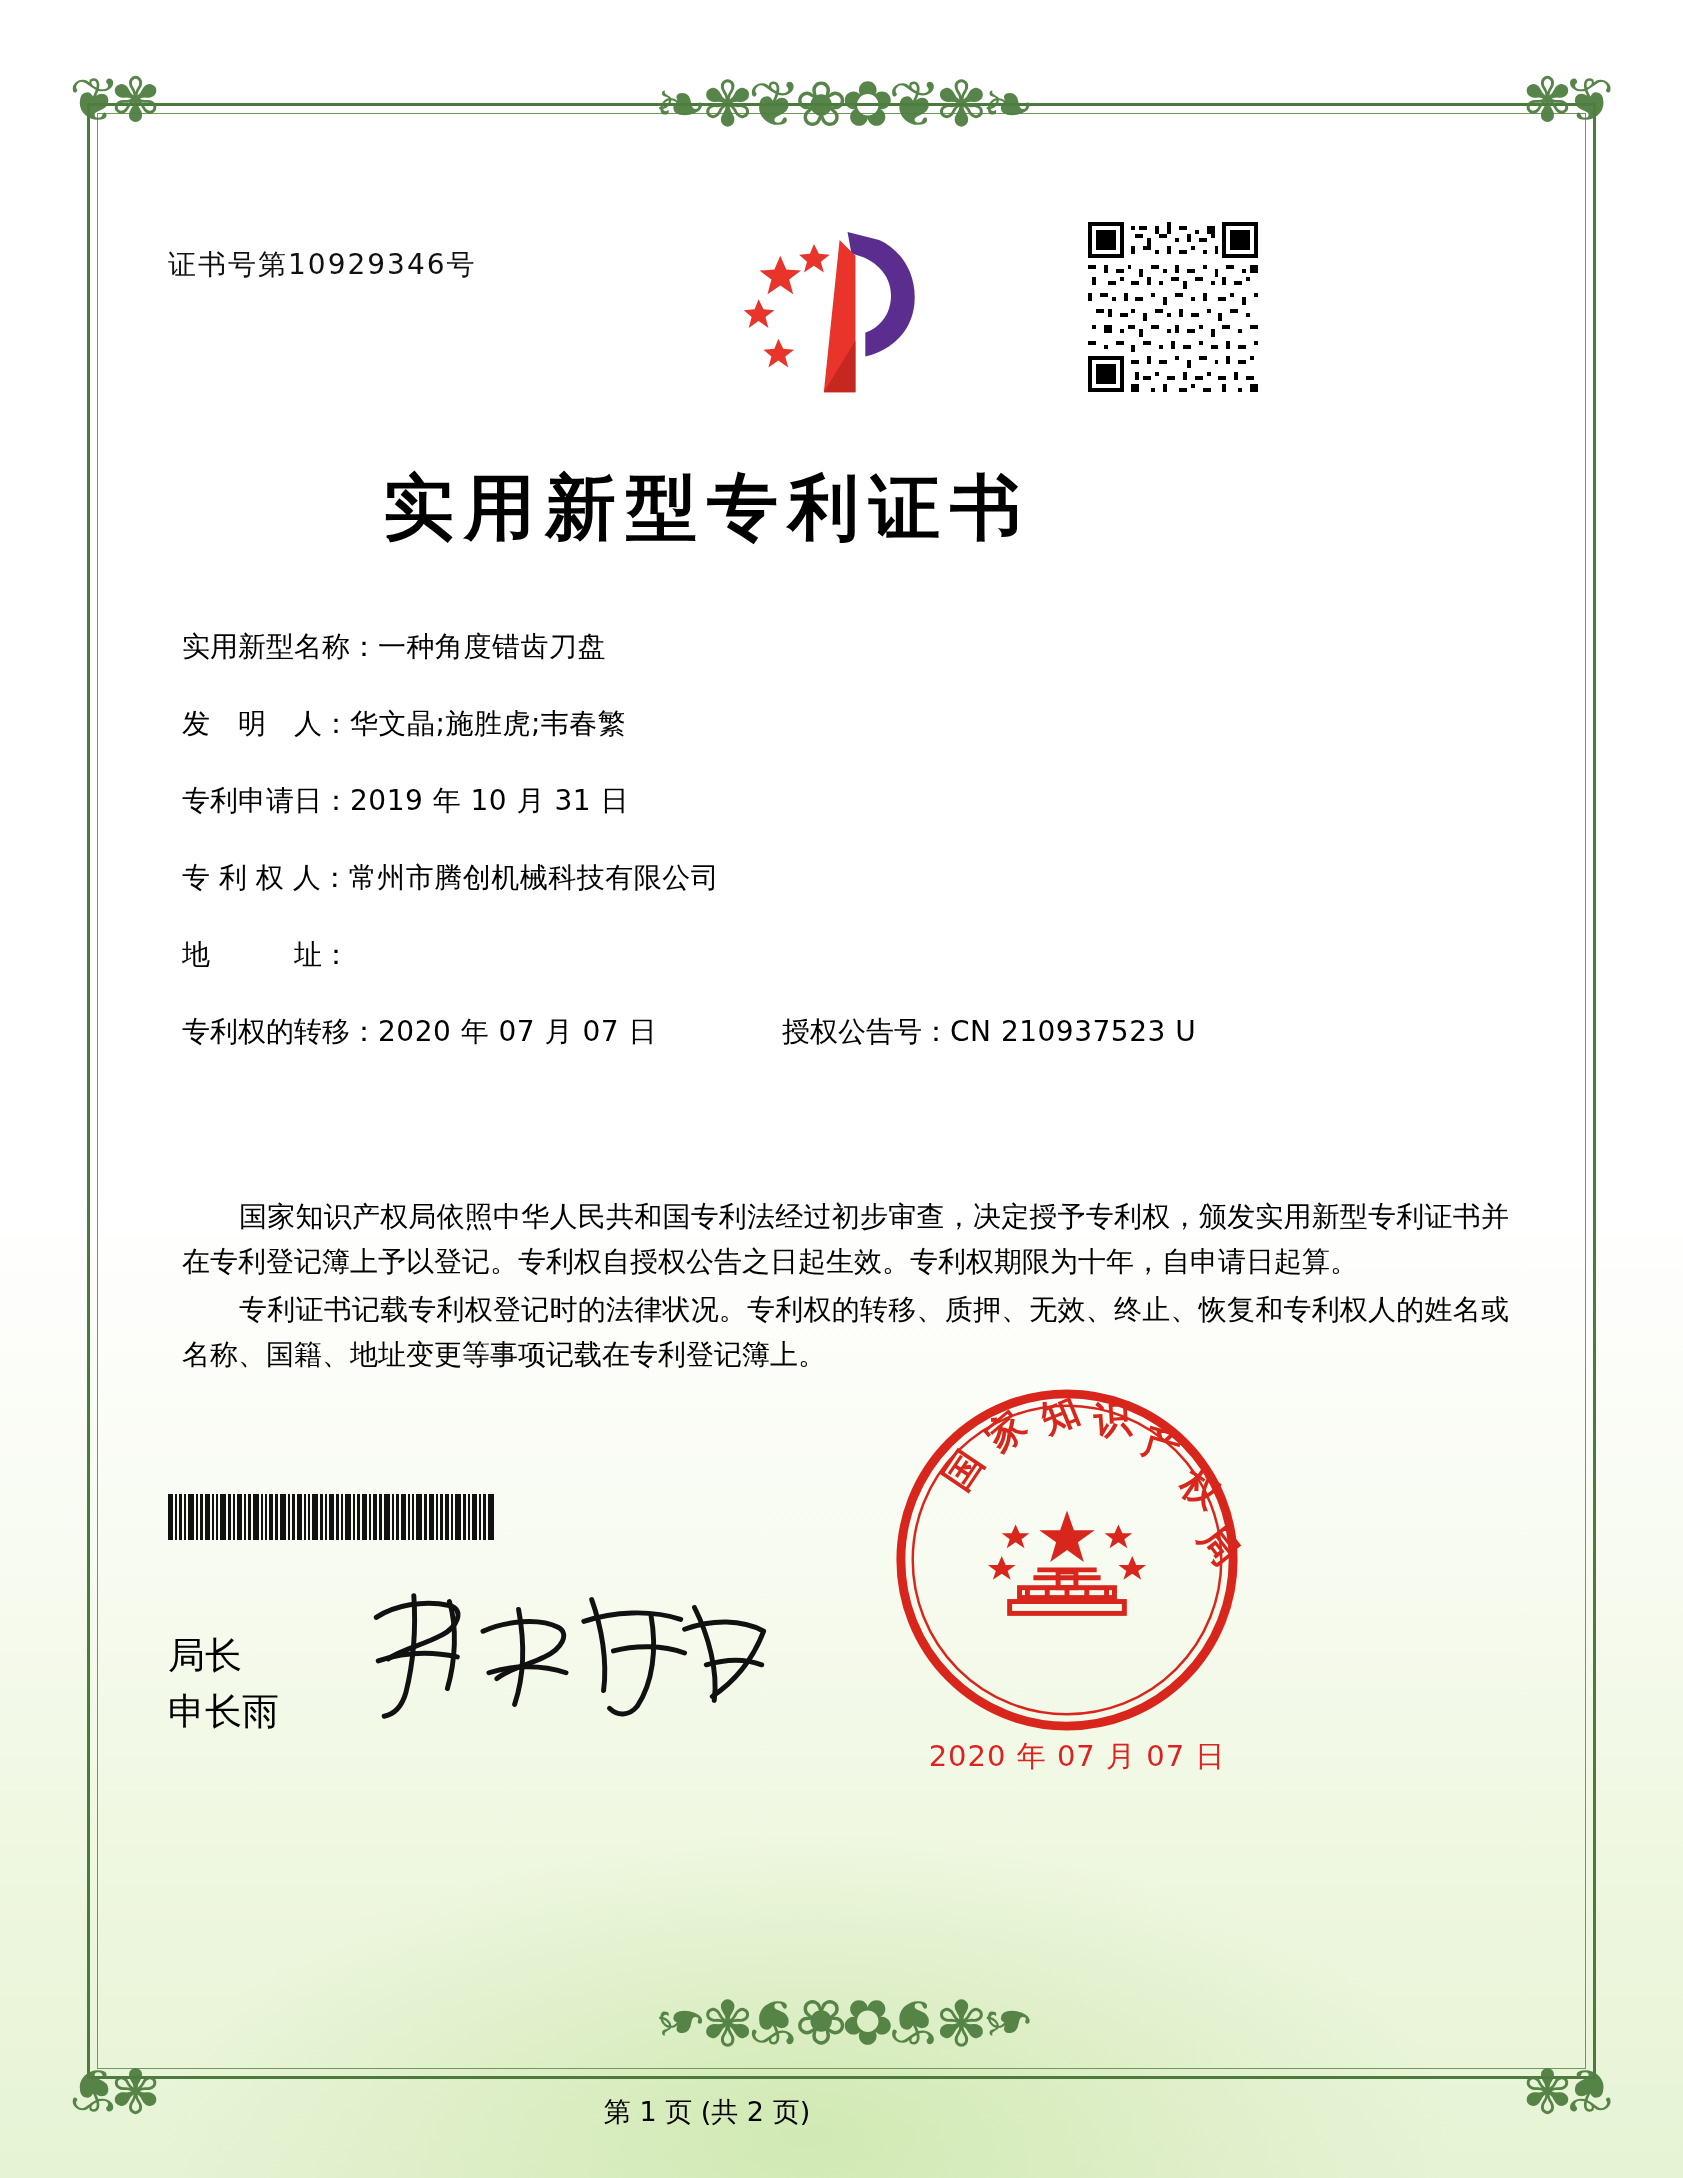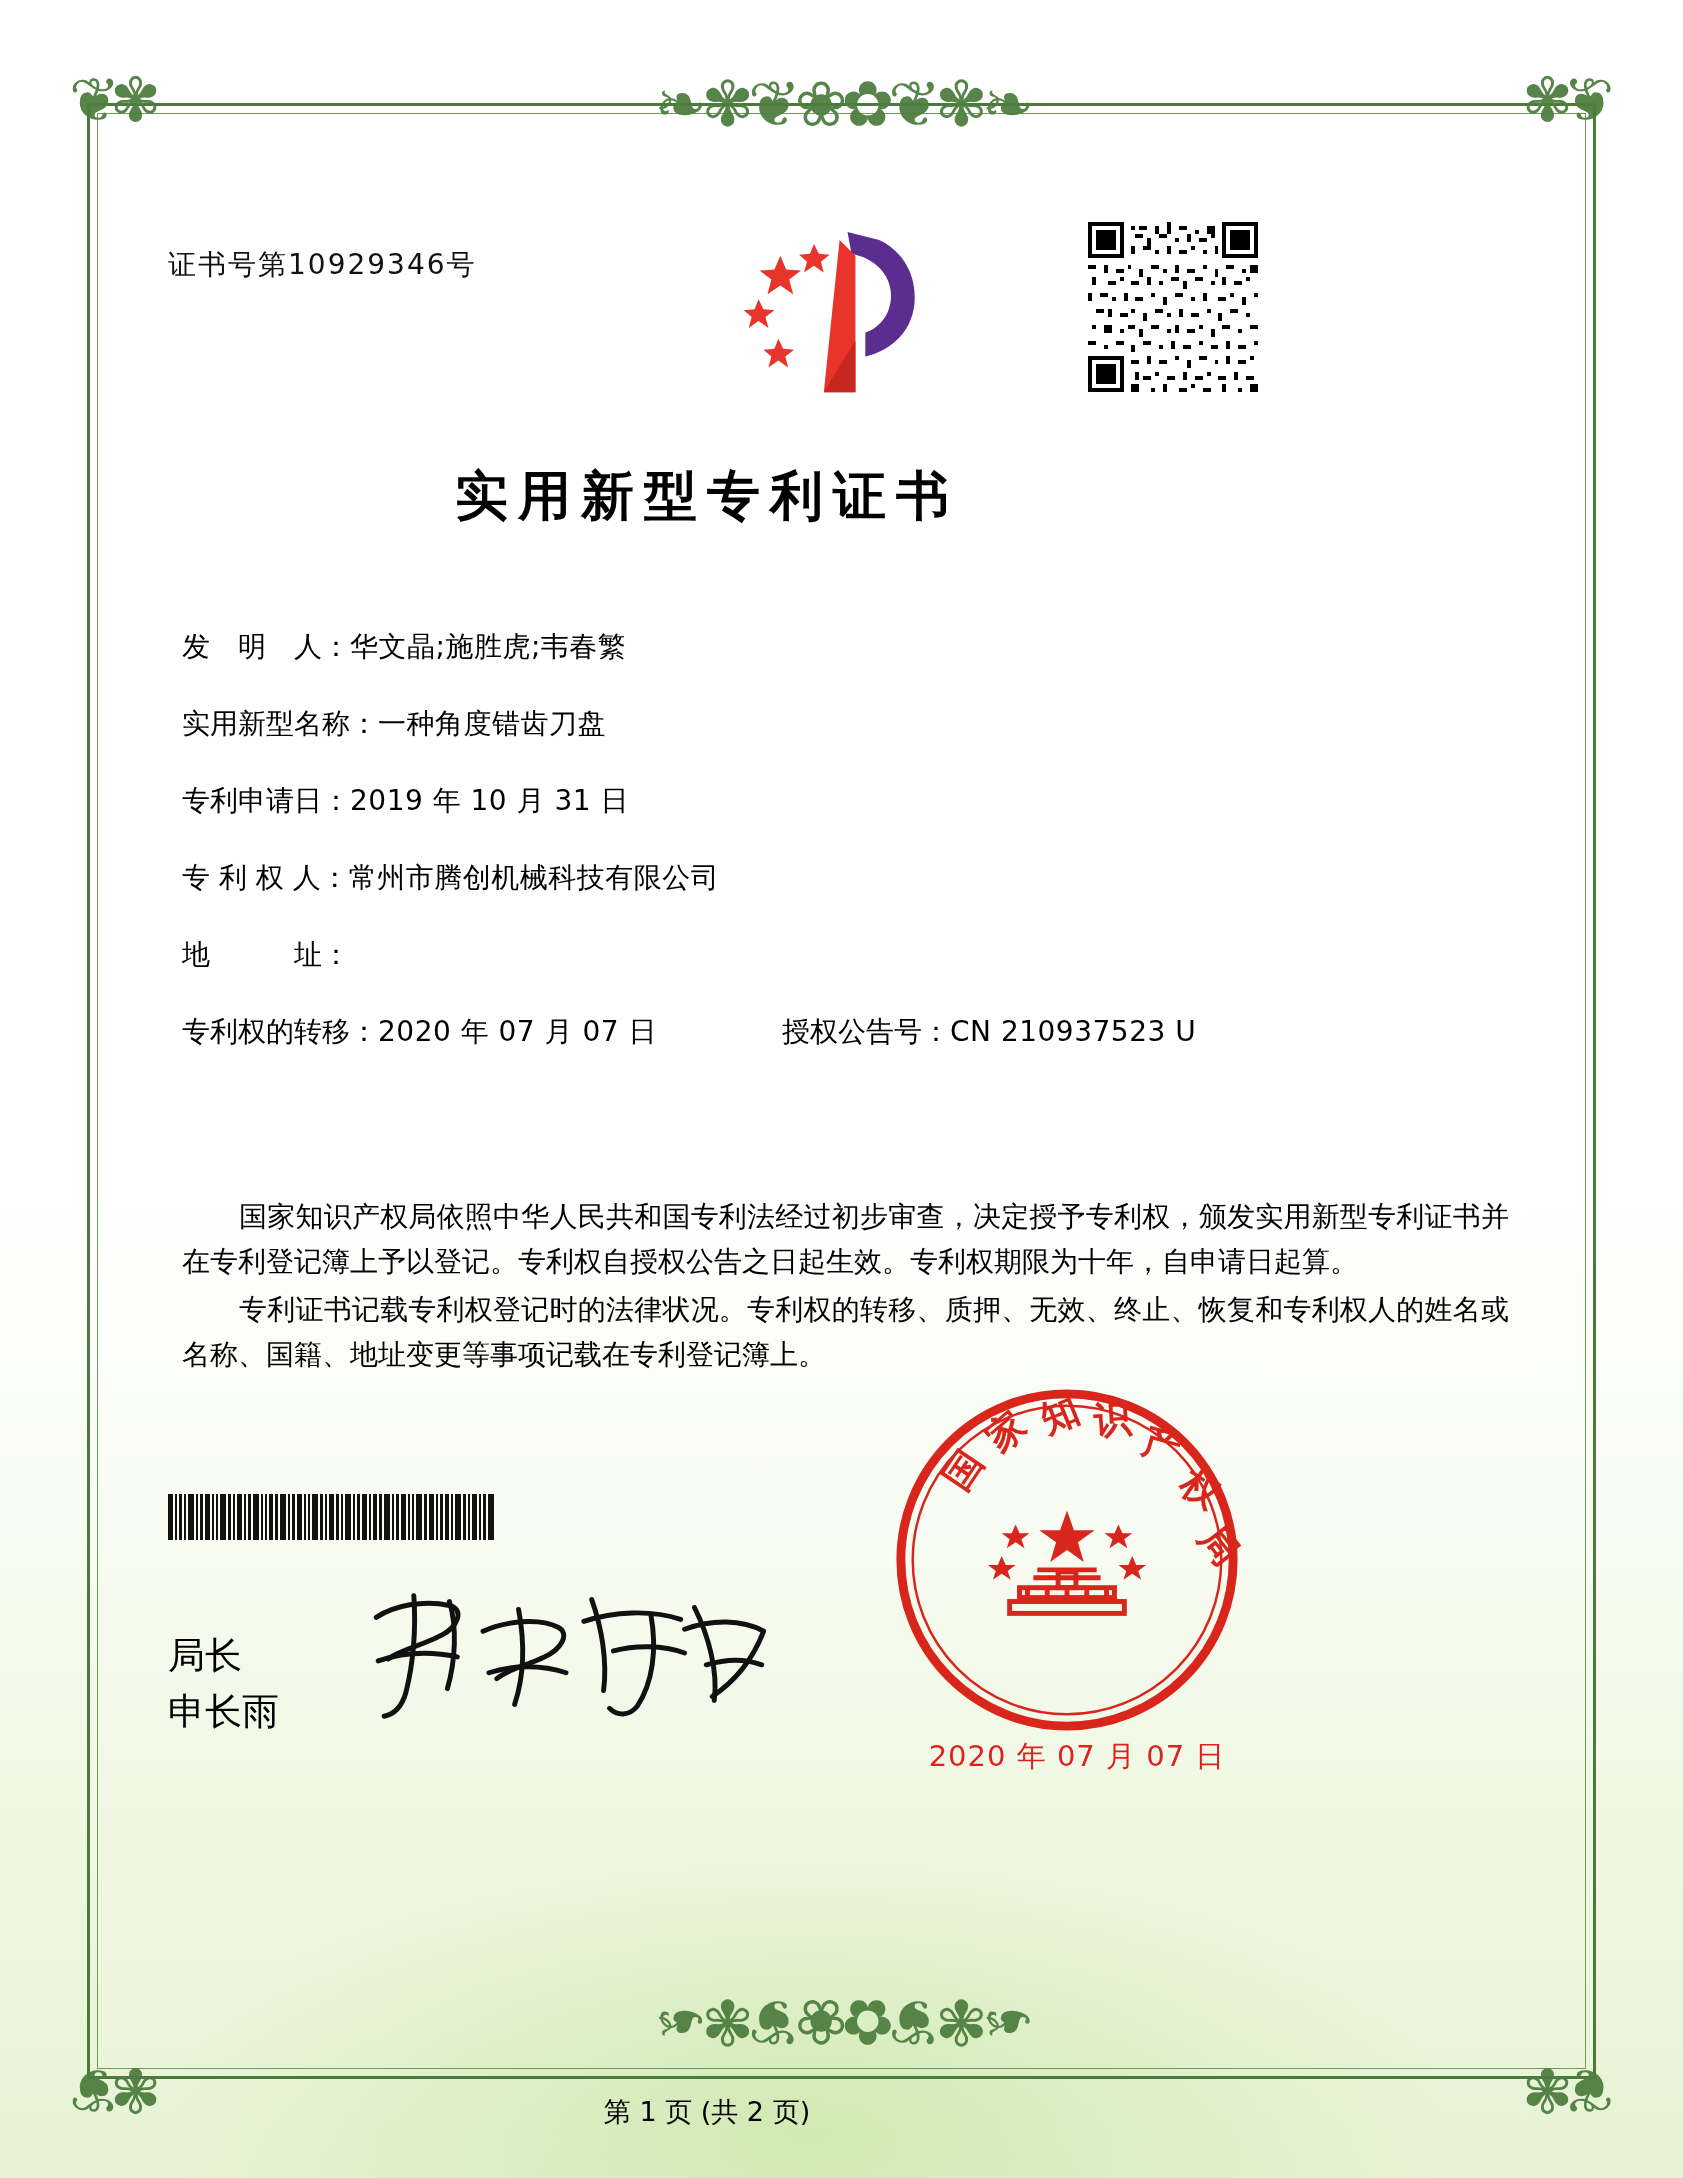--- a/index.html
+++ b/index.html
@@ -103,21 +103,21 @@
     top: 109px;
     width: 170px;
     height: 170px;
   }
   .title {
     position: absolute;
     left: 0; right: 0;
     top: 348px;
     text-align: center;
     font-family: "DejaVu Sans", "Liberation Sans", sans-serif;
-    font-size: 53px;
+    font-size: 71px;
     font-weight: bold;
     letter-spacing: 10px;
     color: #000;
   }
   .fields {
     position: absolute;
     left: 85px;
     top: 515px;
     width: 1327px;
   }
@@ -392,26 +392,26 @@
             <rect x="38" y="42" width="1" height="1"></rect>
             <rect x="41" y="41" width="2" height="2"></rect>
         </g>
       </svg>
     </div>
 
     <div class="title">实用新型专利证书</div>
 
     <div class="fields">
       <div class="field">
+        <span class="lbl">实用新型名称：</span>
+        <span class="val">一种角度错齿刀盘</span>
+      </div>
+      <div class="field">
         <span class="lbl">发　明　人：</span>
         <span class="val">华文晶;施胜虎;韦春繁</span>
-      </div>
-      <div class="field">
-        <span class="lbl">实用新型名称：</span>
-        <span class="val">一种角度错齿刀盘</span>
       </div>
       <div class="field">
         <span class="lbl">专利申请日：</span>
         <span class="val">2019 年 10 月 31 日</span>
       </div>
       <div class="field">
         <span class="lbl">专 利 权 人：</span>
         <span class="val">常州市腾创机械科技有限公司</span>
       </div>
       <div class="field">

